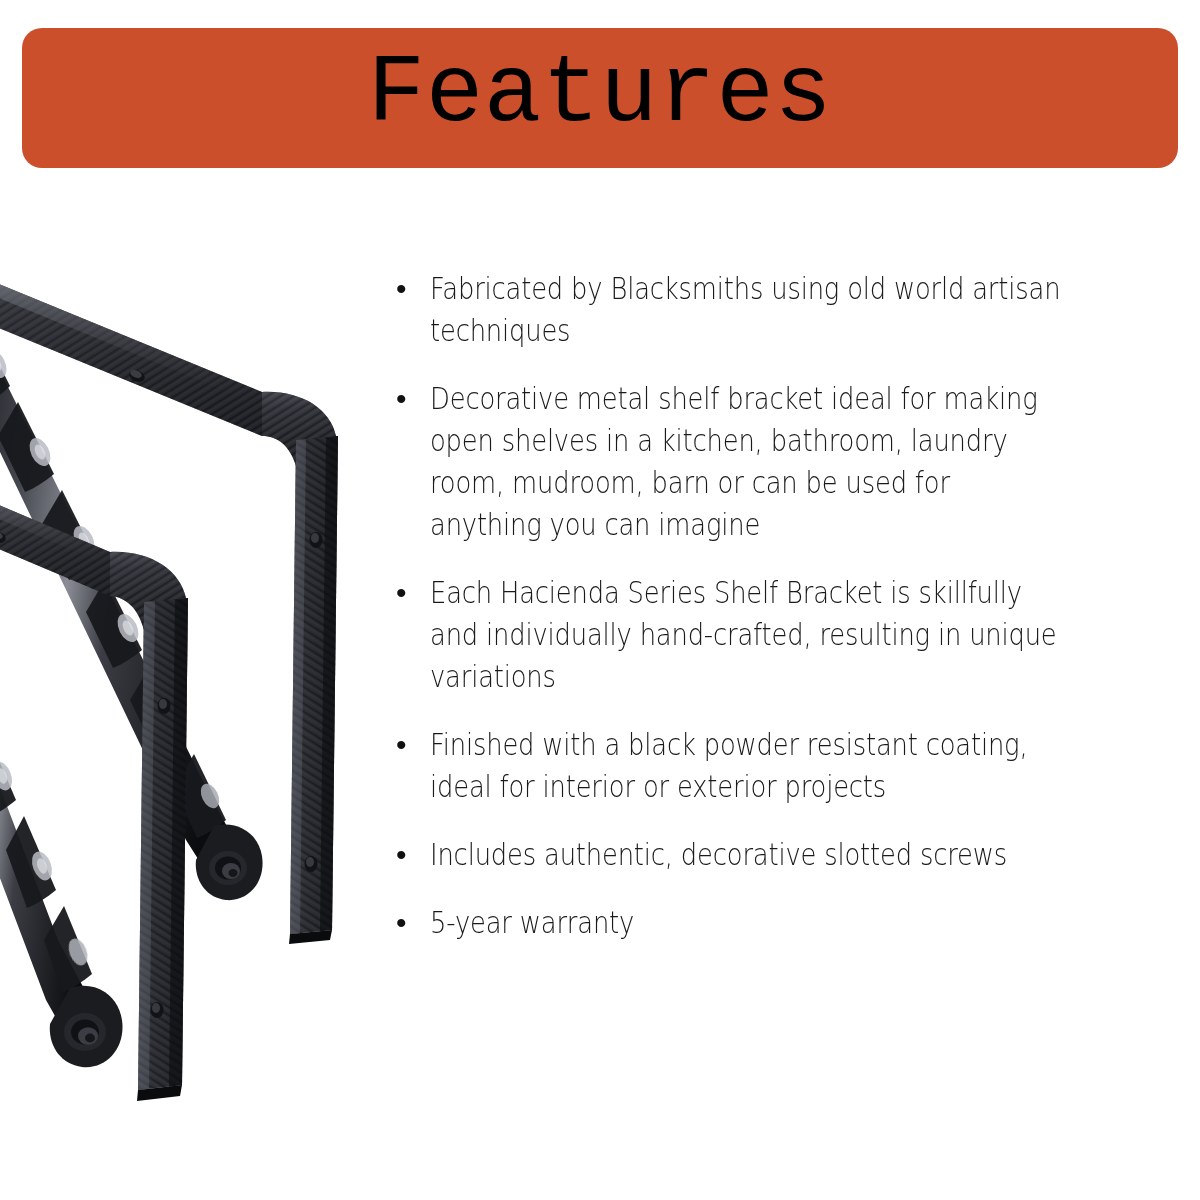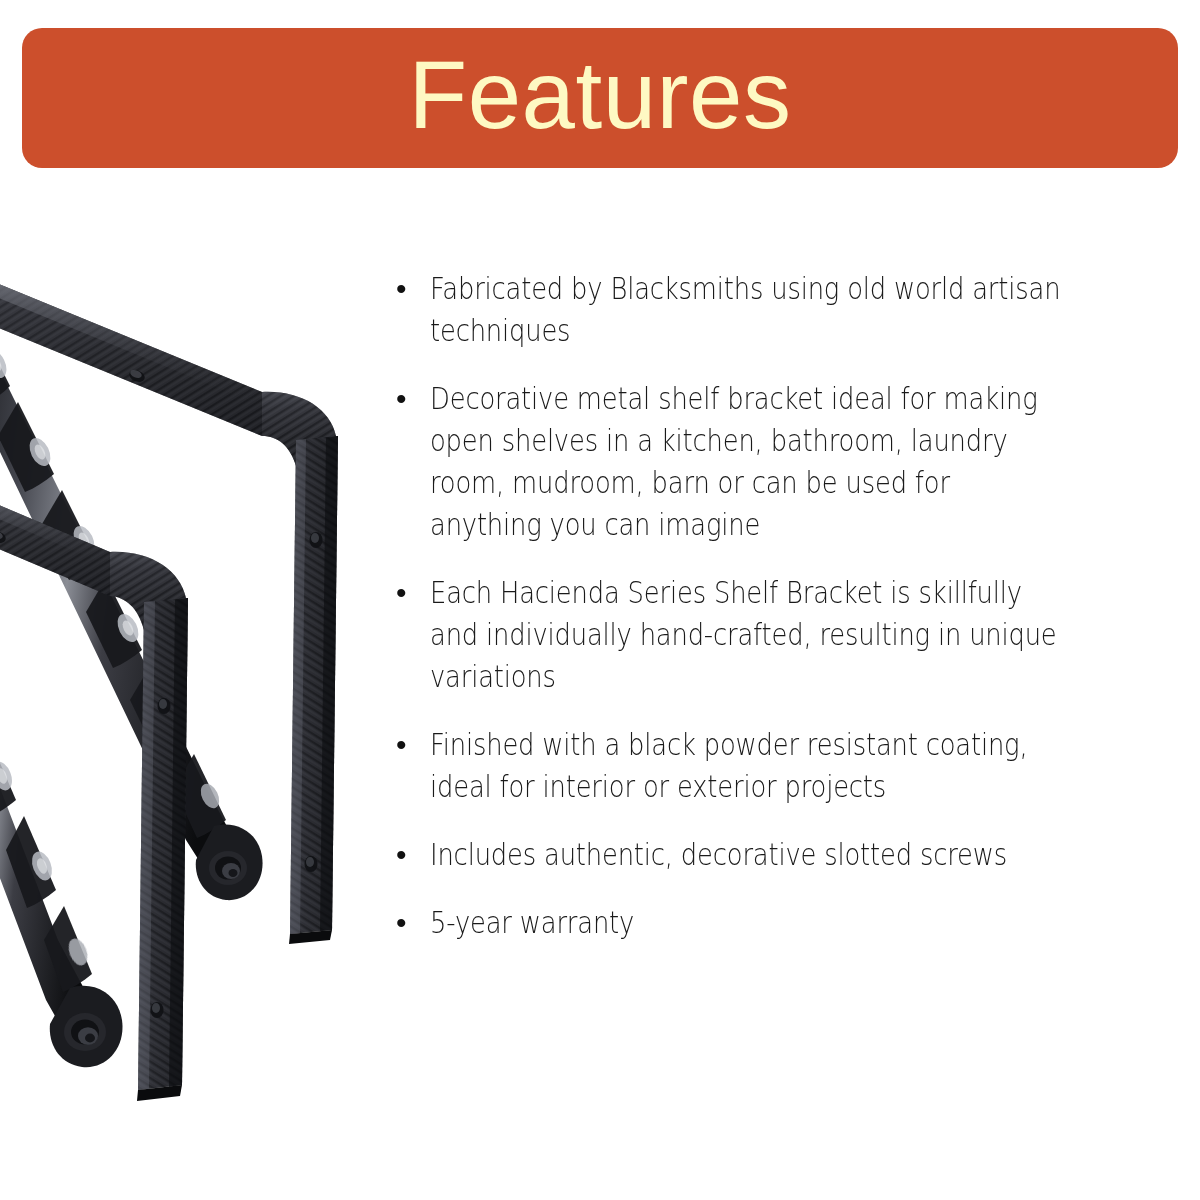--- a/index.html
+++ b/index.html
@@ -31,24 +31,24 @@
     width: 1156px;
     height: 140px;
     background: #cc4f2c;
     border-radius: 20px;
     display: flex;
     align-items: center;
     justify-content: center;
     box-sizing: border-box;
   }
   #page-title {
-    font-family: Liberation Sans, sans-serif;
+    font-family: Liberation Mono, monospace;
     font-size: 96px;
     line-height: 1;
-    color: #fef9c3;
+    color: #000000;
     letter-spacing: 0.5px;
     font-weight: 400;
     padding-bottom: 6px;
     white-space: nowrap;
     text-align: center;
     -webkit-font-smoothing: antialiased;
   }
 
   
   #product-image {

